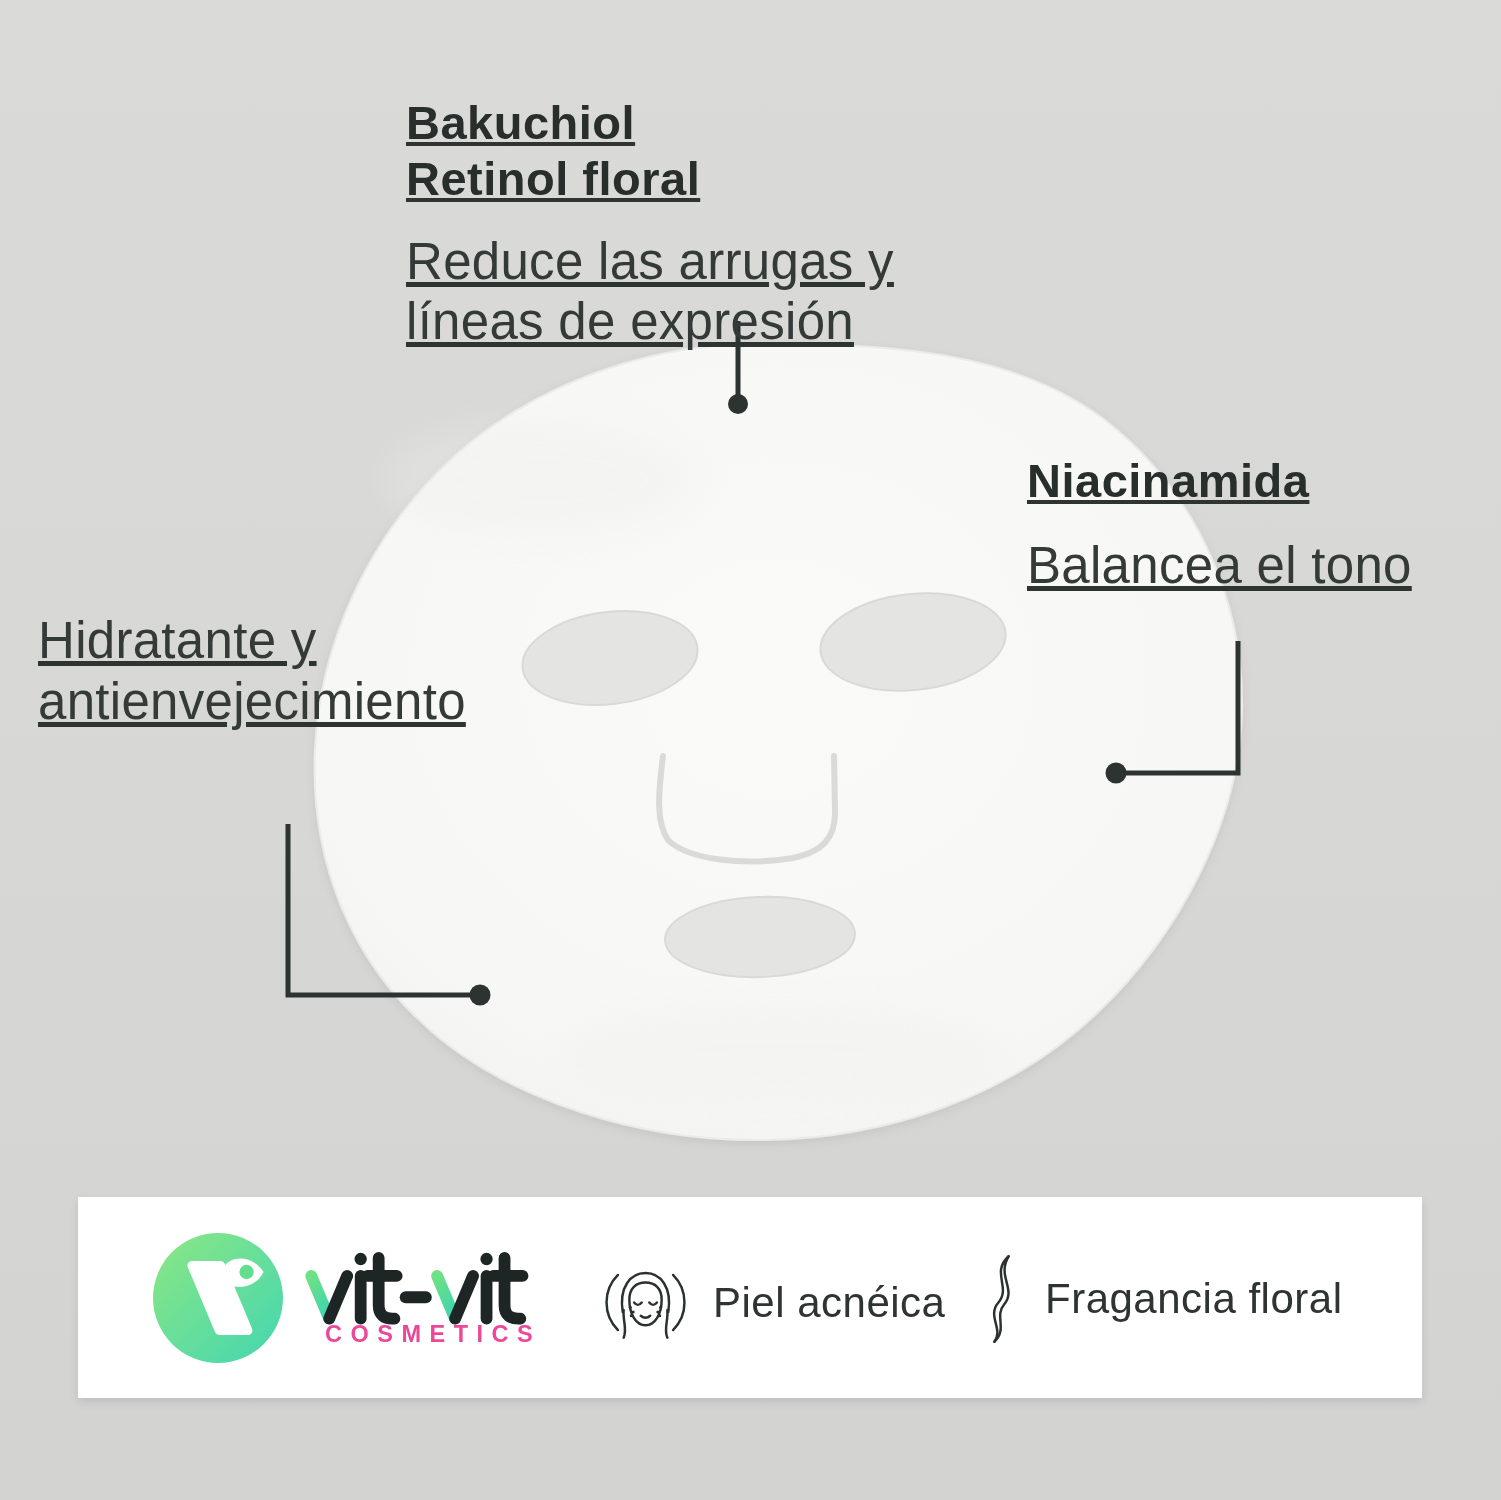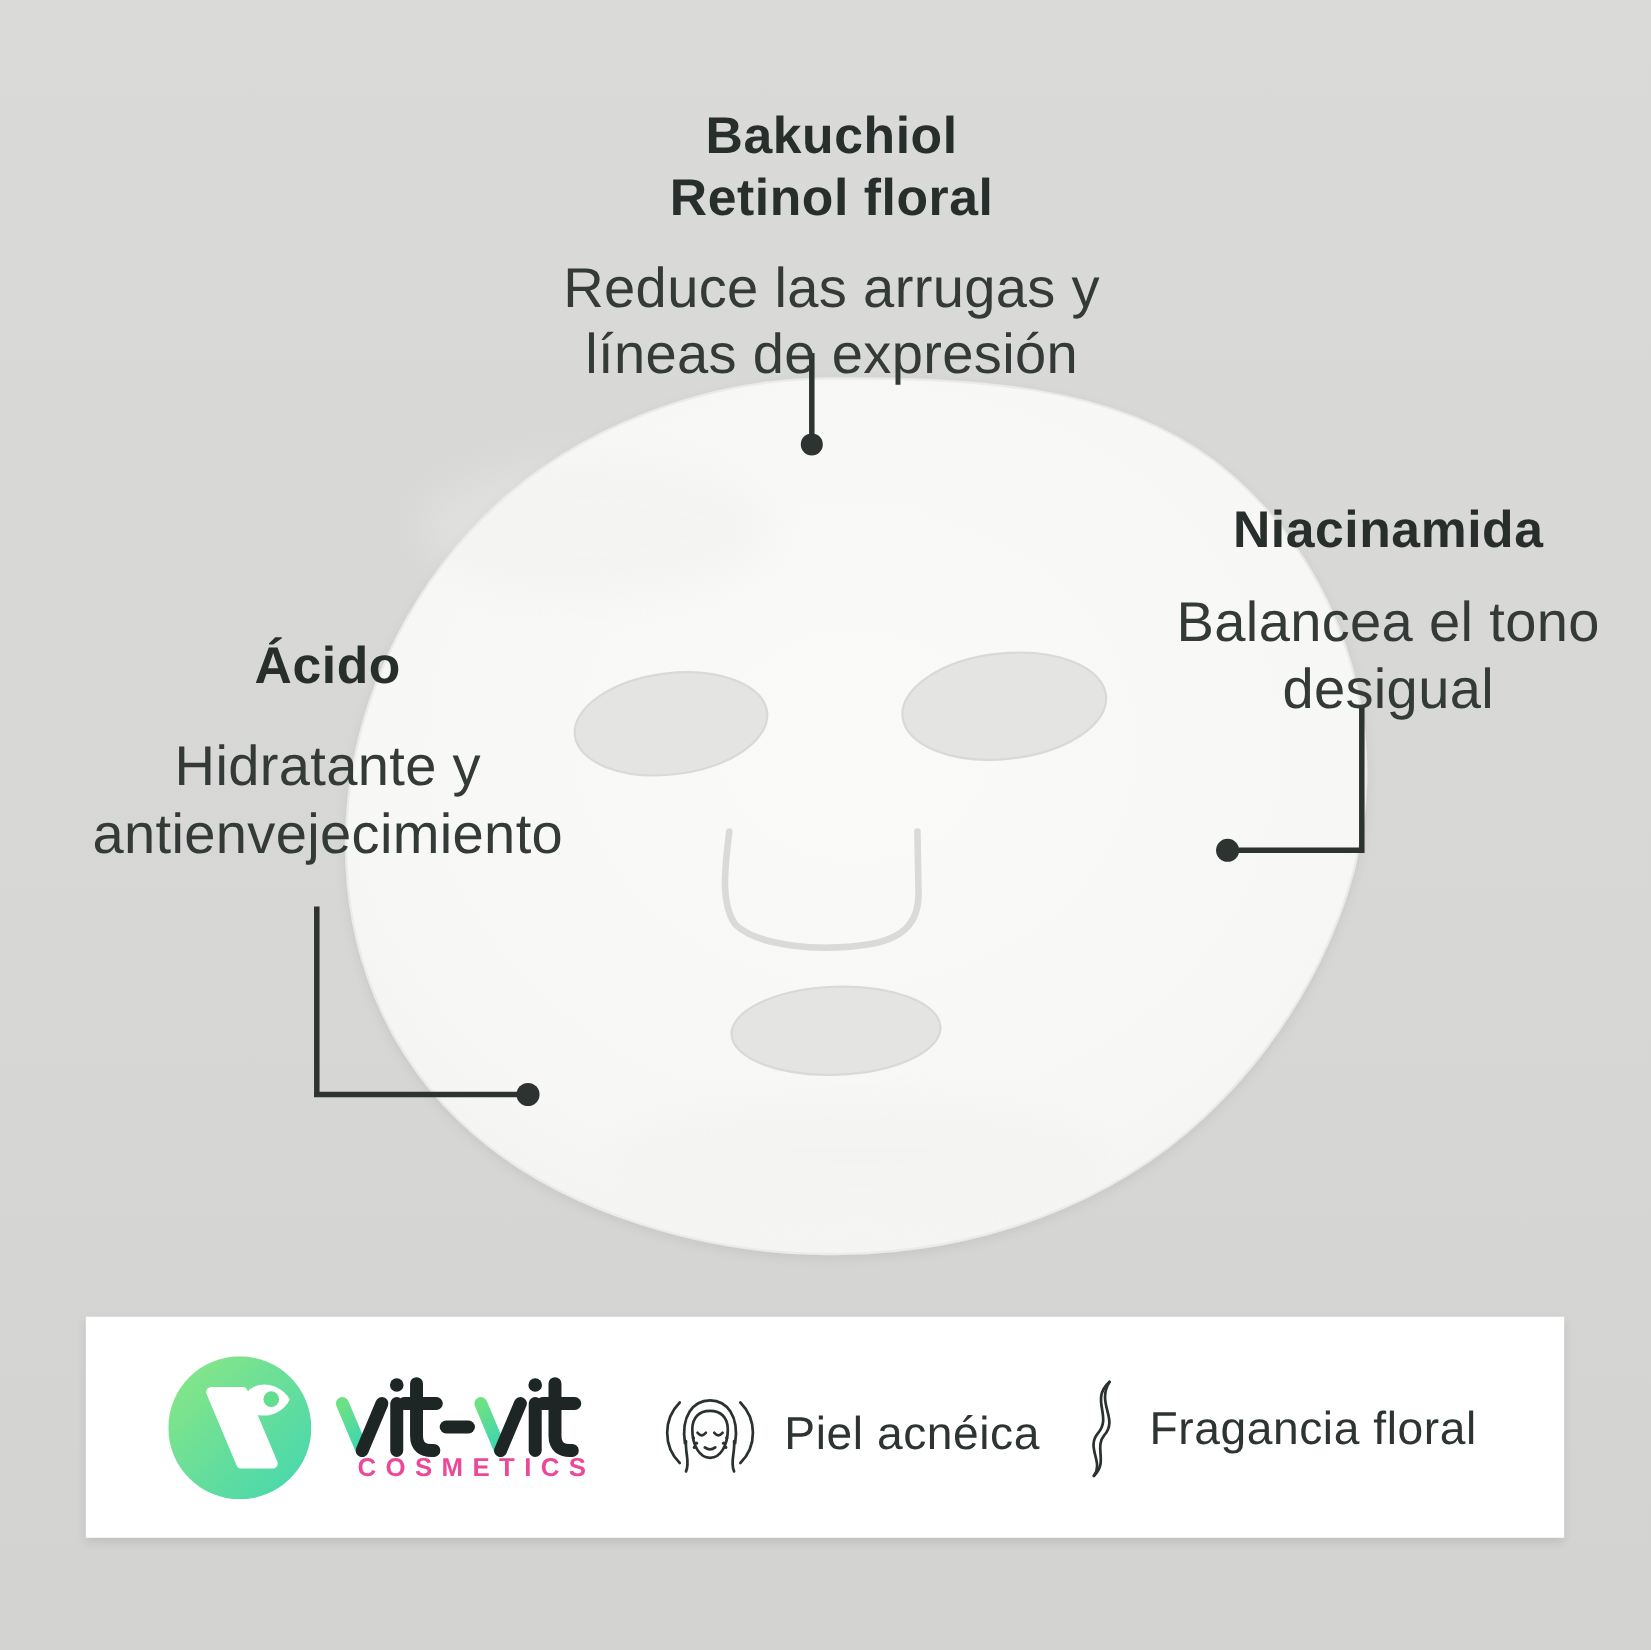--- a/index.html
+++ b/index.html
@@ -2,21 +2,21 @@
 <html><head>
 <meta charset="utf-8">
 <style>
   html,body{margin:0;padding:0;background:#b8b8b6;}
   .canvas{
     position:relative;width:1501px;height:1500px;overflow:hidden;
     background:linear-gradient(180deg,#dadad8 0%,#d7d7d5 55%,#d3d3d1 100%);
     font-family:"Liberation Sans", sans-serif;color:#2d3432;
   }
   .scene-svg{position:absolute;left:0;top:0;width:1501px;height:1500px;}
-  .callout{position:absolute;text-align:center;transform:translateX(-50%);}
+  .callout{position:absolute;text-align:left;transform:translateX(-50%);text-decoration:underline;}
   .c-title{font-weight:bold;font-size:47px;line-height:1.2;letter-spacing:.5px;color:#272e2c;}
   .c-body{font-size:51px;line-height:1.19;letter-spacing:.3px;color:#333a38;margin-top:24px;}
   .line{display:block;}
   .callout-bakuchiol{left:756px;top:95px;width:700px;}
   .callout-niacinamida{left:1262px;top:453px;width:470px;}
   .callout-niacinamida .c-body{margin-top:27px;}
   .callout-acido{left:298px;top:577px;width:520px;}
   .callout-acido .c-body{margin-top:34px;}
   .bottom-bar{
     position:absolute;left:78px;top:1197px;width:1344px;height:201px;background:#ffffff;
@@ -95,27 +95,25 @@
       <span class="line">líneas de expresión</span>
     </div>
   </div>
 
   <div class="callout callout-niacinamida">
     <div class="c-title">
       <span class="line">Niacinamida</span>
     </div>
     <div class="c-body">
       <span class="line">Balancea el tono</span>
-      <span class="line">desigual</span>
     </div>
   </div>
 
   <div class="callout callout-acido">
     <div class="c-title">
-      <span class="line">Ácido</span>
     </div>
     <div class="c-body">
       <span class="line">Hidratante y</span>
       <span class="line">antienvejecimiento</span>
     </div>
   </div>
 
   <div class="bottom-bar">
 
     <svg class="logo-mark" viewBox="0 0 100 100">

